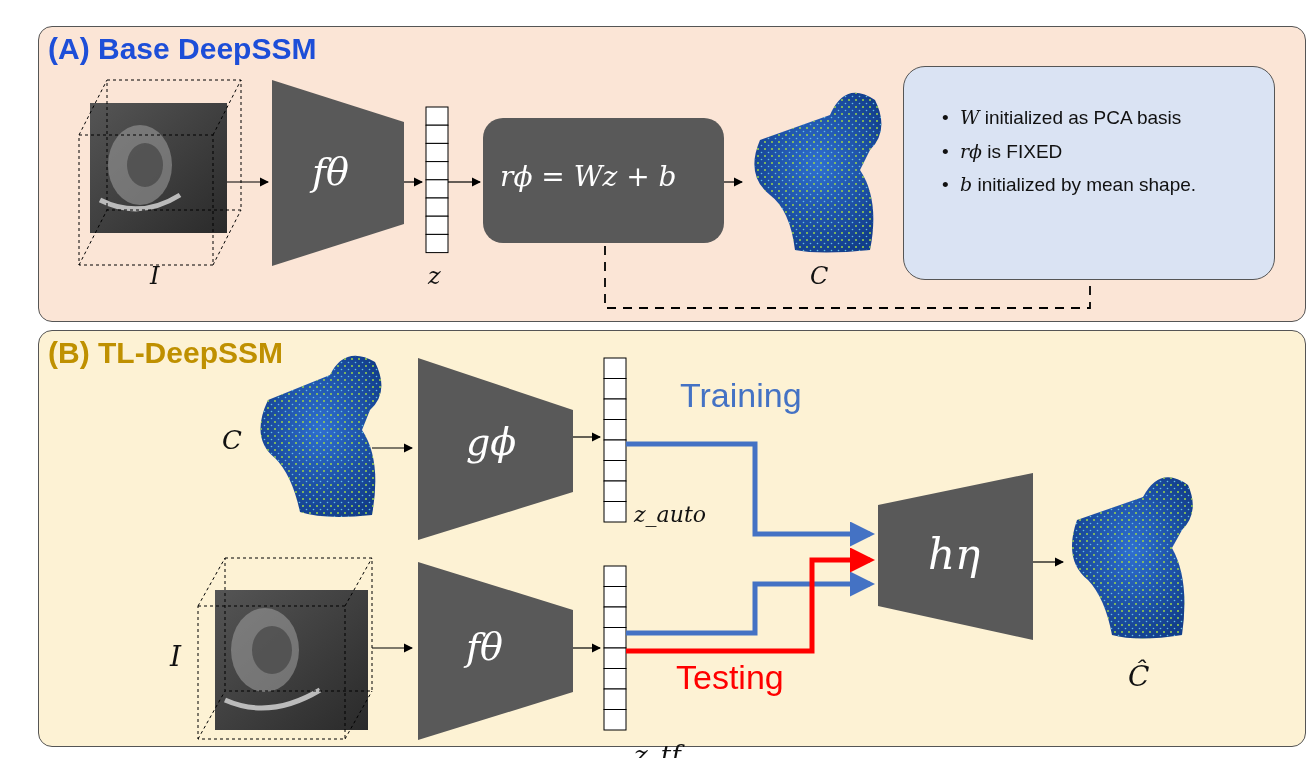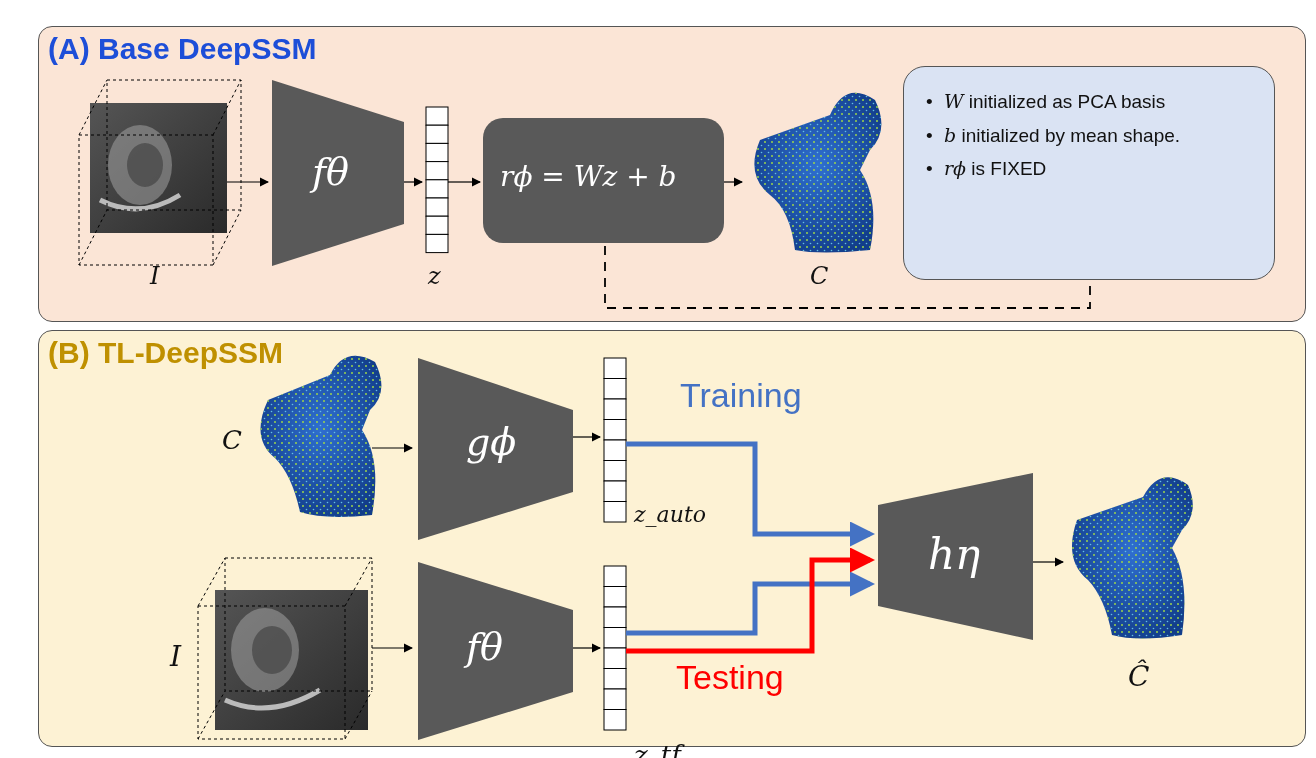--- a/index.html
+++ b/index.html
@@ -4,21 +4,21 @@
 <style>
   html,body{margin:0;padding:0;background:#ffffff;}
   body{width:1316px;height:758px;position:relative;overflow:hidden;font-family:"Liberation Sans",sans-serif;}
   .panel{position:absolute;border:1.5px solid #555;border-radius:14px;box-sizing:border-box;}
   #panel-a{left:38px;top:26px;width:1268px;height:296px;background:#fbe5d6;}
   #panel-b{left:38px;top:330px;width:1268px;height:417px;background:#fdf2d4;}
   .ptitle{position:absolute;font-weight:bold;font-size:30px;font-family:"Liberation Sans",sans-serif;}
   #title-a{left:48px;top:32px;color:#1d4ed8;}
   #title-b{left:48px;top:336px;color:#bf9000;}
   .note{position:absolute;left:903px;top:66px;width:372px;height:214px;background:#dae3f3;border:1.5px solid #555;border-radius:22px;box-sizing:border-box;padding:22px 16px 0 22px;font-size:19px;color:#111;}
-  .note ul{margin:0;padding-left:18px;list-style:none;}
+  .note ul{margin:16px;padding-left:18px;list-style:none;}
   .note li{position:relative;margin-bottom:8px;line-height:1.35;}
   .note li::before{content:"•";position:absolute;left:-18px;}
   .it{font-family:"DejaVu Serif",serif;font-style:italic;}
   svg{position:absolute;left:0;top:0;}
   .lbl{position:absolute;font-family:"DejaVu Serif",serif;font-style:italic;color:#111;}
   .train{position:absolute;left:680px;top:376px;font-size:34px;color:#4472c4;}
   .test{position:absolute;left:676px;top:658px;font-size:34px;color:#ff0000;}
 </style>
 </head>
 <body>
@@ -145,22 +145,22 @@
 
 <div class="lbl" style="left:150px;top:262px;font-size:24px;">I</div>
 <div class="lbl" style="left:312px;top:150px;font-size:38px;color:#fff;">fθ</div>
 <div class="lbl" style="left:428px;top:262px;font-size:24px;">z</div>
 <div class="lbl" style="left:500px;top:160px;font-size:28px;color:#fff;">rϕ = Wz + b</div>
 <div class="lbl" style="left:810px;top:262px;font-size:24px;">C</div>
 
 <div class="note">
   <ul>
     <li><span class="it">W</span><span> initialized  as PCA basis</span></li>
+    <li><span class="it">rϕ</span><span> is FIXED</span></li>
     <li><span class="it">b</span><span> initialized by mean shape.</span></li>
-    <li><span class="it">rϕ</span><span> is FIXED</span></li>
   </ul>
 </div>
 
 <div class="lbl" style="left:222px;top:425px;font-size:26px;">C</div>
 <div class="lbl" style="left:466px;top:420px;font-size:38px;color:#fff;">gϕ</div>
 <div class="lbl" style="left:634px;top:502px;font-size:22px;">z_auto</div>
 <div class="lbl" style="left:170px;top:640px;font-size:28px;">I</div>
 <div class="lbl" style="left:466px;top:625px;font-size:38px;color:#fff;">fθ</div>
 <div class="lbl" style="left:634px;top:712px;font-size:26px;margin-top:28px;">z_tf</div>
 <div class="lbl" style="left:928px;top:530px;font-size:42px;color:#fff;">hη</div>

